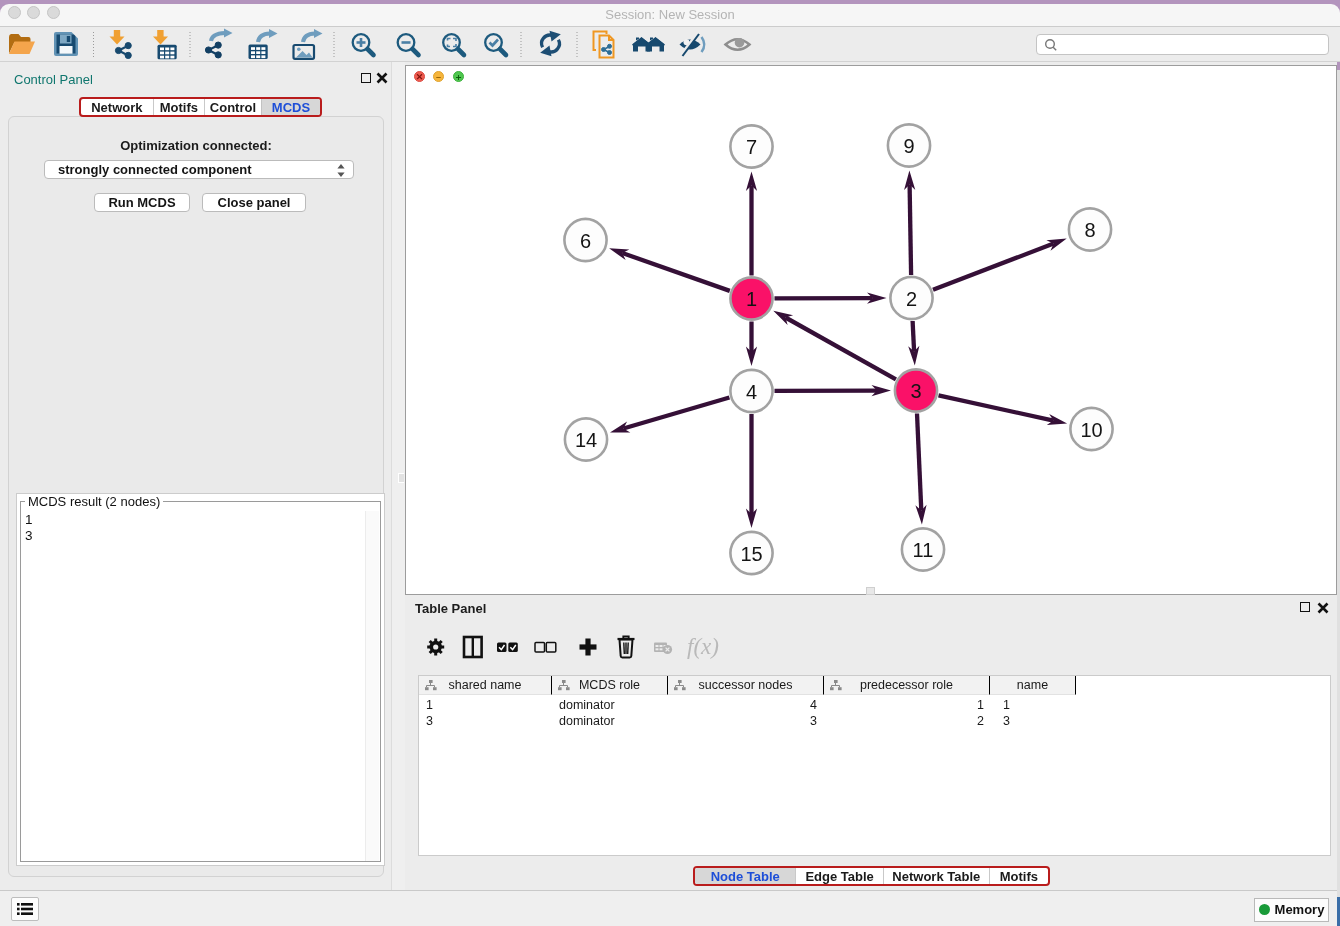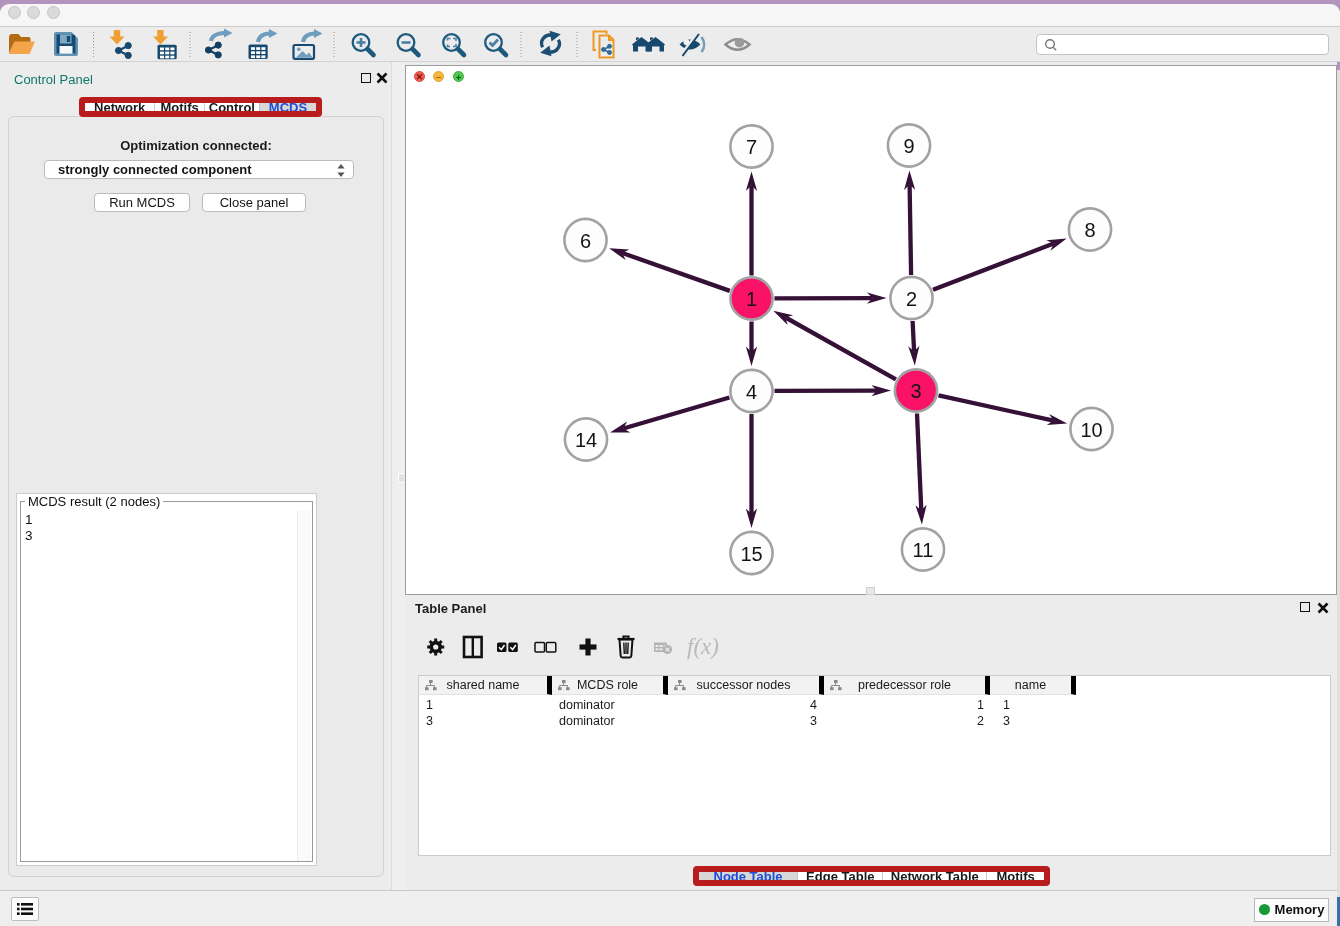--- a/index.html
+++ b/index.html
@@ -7,63 +7,64 @@
 #rightpurple{position:absolute;left:1337px;top:14px;width:3px;height:56px;background:#b394bd}
 #titlebar{position:absolute;left:0;top:4px;right:0;height:23px;background:#f6f6f6;border-bottom:1px solid #ccc;border-radius:9px 9px 0 0}
 .tl{position:absolute;top:2px;width:13px;height:13px;border-radius:50%;background:#dadada;border:1px solid #c5c5c5}
 #apptitle{position:absolute;top:3px;left:0;right:0;text-align:center;font-size:13px;color:#b4b4b4}
 #toolbar{position:absolute;left:0;top:27px;right:0;height:35px;background:#ececec;border-bottom:1px solid #d2d2d2}
 #search{position:absolute;left:1036px;top:7px;width:293px;height:21px;background:#fff;border:1px solid #c4c4c4;border-radius:4px}
 #cp-title{position:absolute;left:14px;top:72px;font-size:13px;font-weight:400;color:#0f766e}
 .sqbtn{position:absolute;width:10px;height:10px;border:1.5px solid #111}
 .xbtn{position:absolute}
 #cp-box{position:absolute;left:8px;top:116px;width:376px;height:761px;background:#eaeaea;border:1px solid #d2d2d2;border-radius:6px}
-.seg{position:absolute;height:20px;display:flex;border:6px solid #b91c1c;border-radius:4px;overflow:hidden;background:#fff}
+.seg{position:absolute;height:20px;display:flex;border:2px solid #b91c1c;border-radius:4px;overflow:hidden;background:#fff}
 .seg>div{display:flex;align-items:center;justify-content:center;font-size:13px;font-weight:700;color:#1a1a1a;border-left:1px solid #c9c9c9}
 .seg>div:first-child{border-left:none}
 .seg .sel{background:#d7d7d7;color:#1d4ed8;border-left-color:#c2c2c2}
 #opt-label{position:absolute;left:0;top:138px;width:392px;text-align:center;font-size:13px;font-weight:700;color:#1b1b1b}
 #dropdown{position:absolute;left:44px;top:160px;width:310px;height:19px;background:#fff;border:1px solid #bbb;border-radius:4px;font-size:13px;font-weight:700;color:#141414;line-height:17px;padding-left:13px}
 #dropdown svg{position:absolute}
-.btn{position:absolute;height:19px;background:#fff;border:1px solid #bbb;border-radius:4px;font-size:13px;font-weight:400;color:#141414;text-align:center;line-height:17px}
-#resultbox{position:absolute;left:16px;top:493px;width:301px;height:373px;background:#fff;border:1px solid #ccc}
+.btn{position:absolute;height:19px;background:#fff;border:1px solid #bbb;border-radius:4px;font-size:13px;font-weight:700;color:#141414;text-align:center;line-height:17px}
+#resultbox{position:absolute;left:16px;top:493px;width:369px;height:373px;background:#fff;border:1px solid #ccc}
 #fieldset{position:absolute;left:3px;top:7px;right:3px;bottom:3px;border:1px solid #9a9a9a}
 #legend{position:absolute;left:4px;top:-8px;background:#fff;padding:0 3px;font-size:13px;color:#111;white-space:nowrap}
 #resulttext{position:absolute;left:4px;top:10px;font-size:13.5px;color:#111;line-height:16px}
 #rscroll{position:absolute;right:5px;top:17px;bottom:3px;width:14px;background:#fafafa;border-left:1px solid #ececec}
 #vdiv{position:absolute;left:391px;top:62px;width:14px;height:828px;background:#efefef;border-left:1px solid #dcdcdc}
 #vgrip{position:absolute;left:398px;top:473px;width:6px;height:10px;background:#e2e2e2;border:1px solid #fff;border-right:none}
 #sccwin{position:absolute;left:405px;top:65px;width:932px;height:530px;border:1px solid #9c9c9c;background:#fff}
 #scctitle{position:absolute;left:0;top:0;right:0;height:21px;background:linear-gradient(#f7f7f7,#d8d8d8);border-bottom:1px solid #aaa;text-align:center;font-size:13px;font-weight:700;color:#1c1c1c;line-height:21px}
 .mac{position:absolute;top:5px;width:11px;height:11px;border-radius:50%;font-size:9px;font-weight:700;text-align:center;line-height:11px}
 #canvas{position:absolute;left:0;top:22px;right:0;bottom:0;background:#fff}
 #hgrip{position:absolute;left:866px;top:587px;width:9px;height:8px;background:#e8e8e8;border:1px solid #cfcfcf}
 #tp-title{position:absolute;left:415px;top:601px;font-size:13px;font-weight:700;color:#1c1c1c}
 #tp-toolbar{position:absolute;left:405px;top:622px;width:932px;height:53px;background:#ececec}
 #tbl{position:absolute;left:418px;top:675px;width:913px;height:181px;background:#fff;border:1px solid #cbcbcb}
-.th{position:absolute;top:0;height:19px;background:#f2f2f2;border-right:5px solid #000000;border-bottom:1px solid #e2e2e2;font-size:12.5px;color:#1a1a1a;text-align:center;line-height:19px}
+.th{position:absolute;top:0;height:19px;background:#f2f2f2;border-right:1px solid #000000;border-bottom:1px solid #e2e2e2;font-size:12.5px;color:#1a1a1a;text-align:center;line-height:19px}
 .td{position:absolute;font-size:12.5px;color:#1a1a1a;height:16px;line-height:16px}
 #statusbar{position:absolute;left:0;top:890px;right:0;height:36px;background:#efefef;border-top:1px solid #c9c9c9}
 #listbtn{position:absolute;left:11px;top:6px;width:28px;height:24px;background:#fdfdfd;border:1px solid #bdbdbd;border-radius:2px}
 #membtn{position:absolute;left:1254px;top:7px;width:75px;height:24px;background:#fcfcfc;border:1px solid #b9b9b9;font-size:13px;font-weight:700;color:#111;text-align:center;line-height:22px}
 svg.ed{position:absolute;overflow:visible}
 .ed line{stroke:#351037;stroke-width:4.3px}
 .ed polygon,.ed path{fill:#351037}
 .nw{fill:#fdfdfd;stroke:#a2a2a2;stroke-width:2.6px}
 .np{fill:#fa1168;stroke:#a2a2a2;stroke-width:2.6px}
 .nl{font-family:"Liberation Sans",sans-serif;font-size:20px;fill:#141414;text-anchor:middle;dominant-baseline:central}
 #rightstrip{position:absolute;left:1337px;top:70px;width:3px;height:856px;background:#e0e0e0}
 </style></head>
 <body>
 <div id="purpleback"></div>
 <div id="rightpurple"></div>
 <div id="titlebar">
   <div class="tl" style="left:8px"></div>
     <div class="tl" style="left:27px"></div>
     <div class="tl" style="left:47px"></div>
+  <div id="apptitle">Session: New Session</div>
 </div>
 <div id="toolbar">
 <svg width="1340" height="35" viewBox="0 0 1340 35" style="position:absolute;left:0;top:0">
 
   <g stroke="#9a9a9a" stroke-width="1" stroke-dasharray="1,2">
     <line x1="93.5" y1="5" x2="93.5" y2="31"></line>
         <line x1="190" y1="5" x2="190" y2="31"></line>
     <line x1="334" y1="5" x2="334" y2="31"></line>
         <line x1="521" y1="5" x2="521" y2="31"></line>
     <line x1="577" y1="5" x2="577" y2="31"></line>

